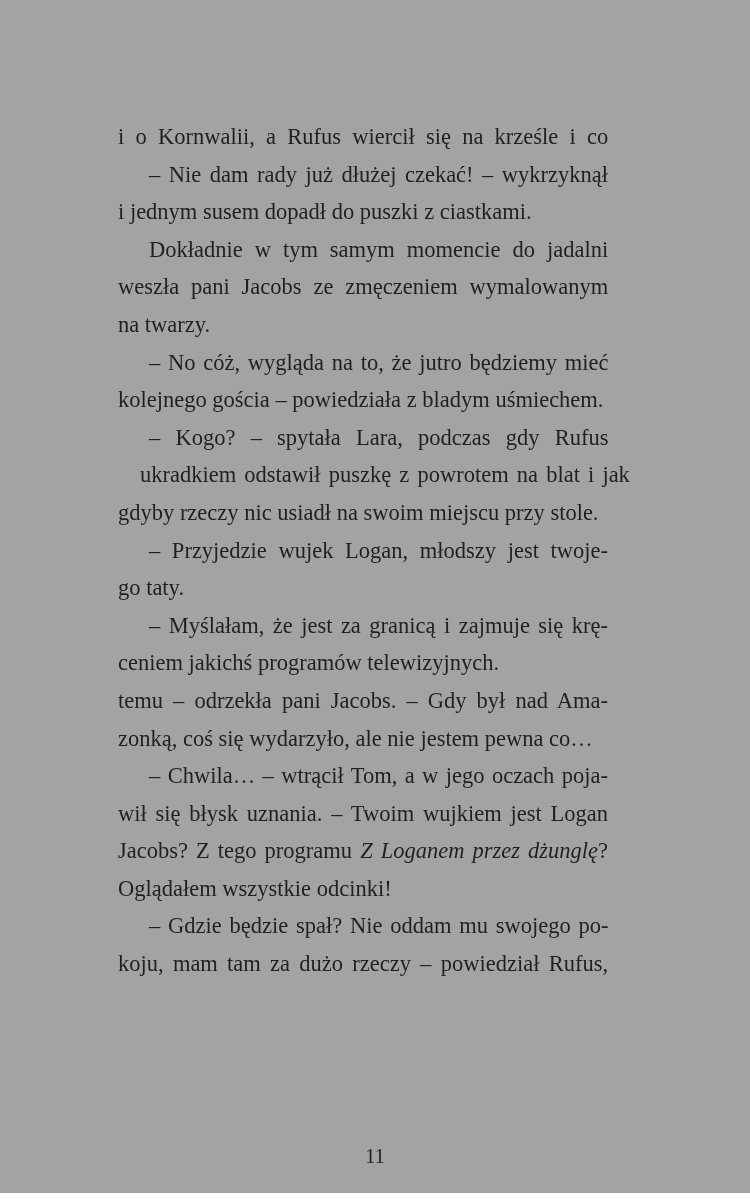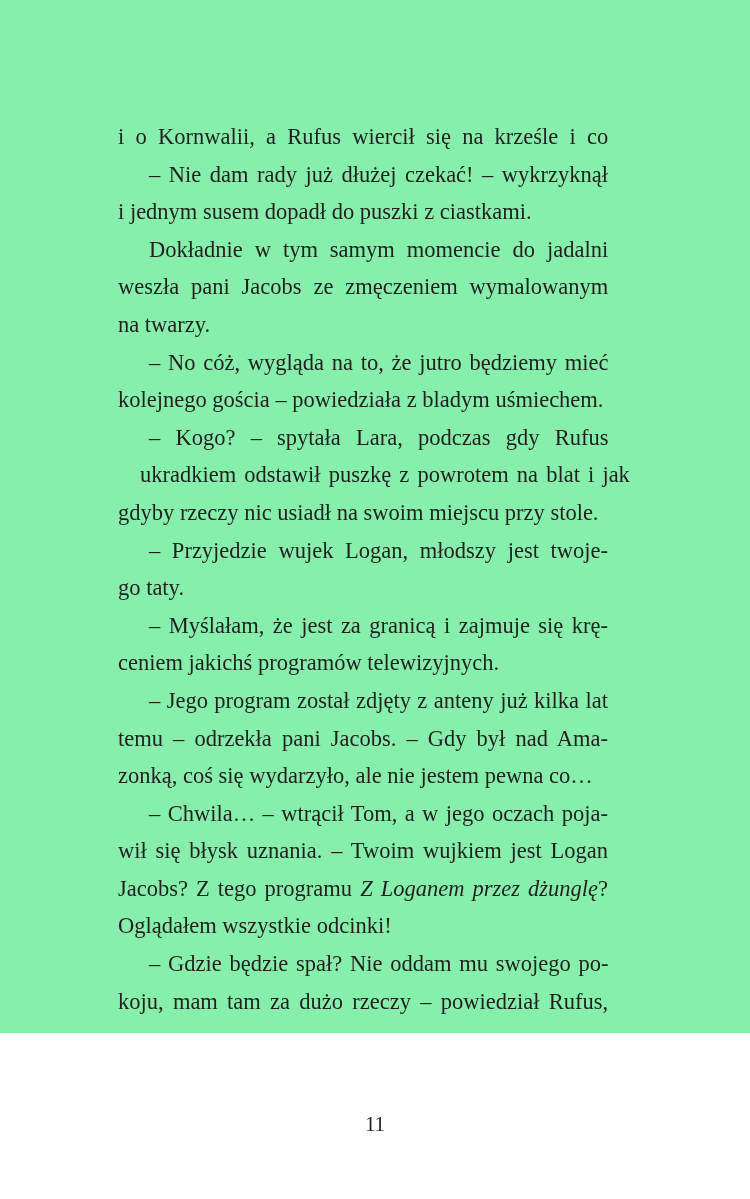--- a/index.html
+++ b/index.html
@@ -1,31 +1,31 @@
 <!DOCTYPE html>
 <html><head>
   <meta charset="utf-8">
   <style>
     html, body { margin: 0; padding: 0; background: #ffffff; }
     body { width: 750px; height: 1199px; position: relative; overflow: hidden; }
-    .page { position: absolute; left: 0; top: 0; width: 750px; height: 1033px; background: #86efac; }
+    .page { position: absolute; left: 0; top: 0; width: 750px; height: 1193px; background: #a3a3a3; }
     .text-block {
       position: absolute; left: 118px; top: 118px; width: 490px;
       font-family: "Liberation Serif", "DejaVu Serif", serif;
       font-size: 22.5px; color: #231f20;
     }
     .line {
       height: 37.6px; line-height: 37.6px; white-space: nowrap;
       text-align: justify; text-align-last: justify; overflow: visible;
     }
     .line.last { text-align-last: left; }
     .line.indent { text-indent: 31px; }
     .line i { font-style: italic; }
     .page-number {
-      position: absolute; left: 0; width: 750px; top: 1112px; text-align: center;
+      position: absolute; left: 0; width: 750px; top: 1144px; text-align: center;
       font-family: "Liberation Serif", "DejaVu Serif", serif; font-size: 21px; color: #231f20;
     }
   </style>
 </head>
 <body>
 
 <div class="page">
   <div class="text-block">
     <div class="line" style="display: block; width: auto; word-spacing: 5.6px;"><span>i o Kornwalii, a Rufus wiercił się na krześle i co</span></div>
     <div class="line indent" style="display: block; width: auto; word-spacing: 2.875px;"><span>– Nie dam rady już dłużej czekać! – wykrzyknął</span></div>
@@ -35,21 +35,20 @@
     <div class="line last"><span>na twarzy.</span></div>
     <div class="line indent" style="display: block; width: auto; word-spacing: 2.11111px;"><span>– No cóż, wygląda na to, że jutro będziemy mieć</span></div>
     <div class="line last"><span>kolejnego gościa – powiedziała z bladym uśmiechem.</span></div>
     <div class="line indent" style="display: block; width: auto; word-spacing: 9.57143px;"><span>– Kogo? – spytała Lara, podczas gdy Rufus</span></div>
     <div class="line" style="display: block; width: auto; word-spacing: 2.5px; margin-left: 22px;"><span>ukradkiem odstawił puszkę z powrotem na blat i jak</span></div>
     <div class="line last"><span>gdyby rzeczy nic usiadł na swoim miejscu przy stole.</span></div>
     <div class="line indent" style="display: block; width: auto; word-spacing: 5.33333px;"><span>– Przyjedzie wujek Logan, młodszy jest twoje-</span></div>
     <div class="line last"><span>go taty.</span></div>
     <div class="line indent" style="display: block; width: auto; word-spacing: 2.77778px;"><span>– Myślałam, że jest za granicą i zajmuje się krę-</span></div>
     <div class="line last"><span>ceniem jakichś programów telewizyjnych.</span></div>
-    <div class="line indent" style="display: block; width: auto; word-spacing: 0.777778px;"><span>– Jego program został zdjęty z anteny już kilka lat</span></div>
     <div class="line" style="display: block; width: auto; word-spacing: 4.44444px;"><span>temu – odrzekła pani Jacobs. – Gdy był nad Ama-</span></div>
     <div class="line last"><span>zonką, coś się wydarzyło, ale nie jestem pewna co…</span></div>
     <div class="line indent" style="display: block; width: auto; word-spacing: 1.77778px;"><span>– Chwila… – wtrącił Tom, a w jego oczach poja-</span></div>
     <div class="line" style="display: block; width: auto; word-spacing: 3.125px;"><span>wił się błysk uznania. – Twoim wujkiem jest Logan</span></div>
     <div class="line" style="display: block; width: auto; word-spacing: 2.42857px;"><span>Jacobs? Z tego programu </span><i>Z Loganem przez dżunglę</i><span>?</span></div>
     <div class="line last"><span>Oglądałem wszystkie odcinki!</span></div>
     <div class="line indent" style="display: block; width: auto; word-spacing: 2.125px;"><span>– Gdzie będzie spał? Nie oddam mu swojego po-</span></div>
     <div class="line" style="display: block; width: auto; word-spacing: 3.625px;"><span>koju, mam tam za dużo rzeczy – powiedział Rufus,</span></div>
   </div>
   <div class="page-number">11</div>

